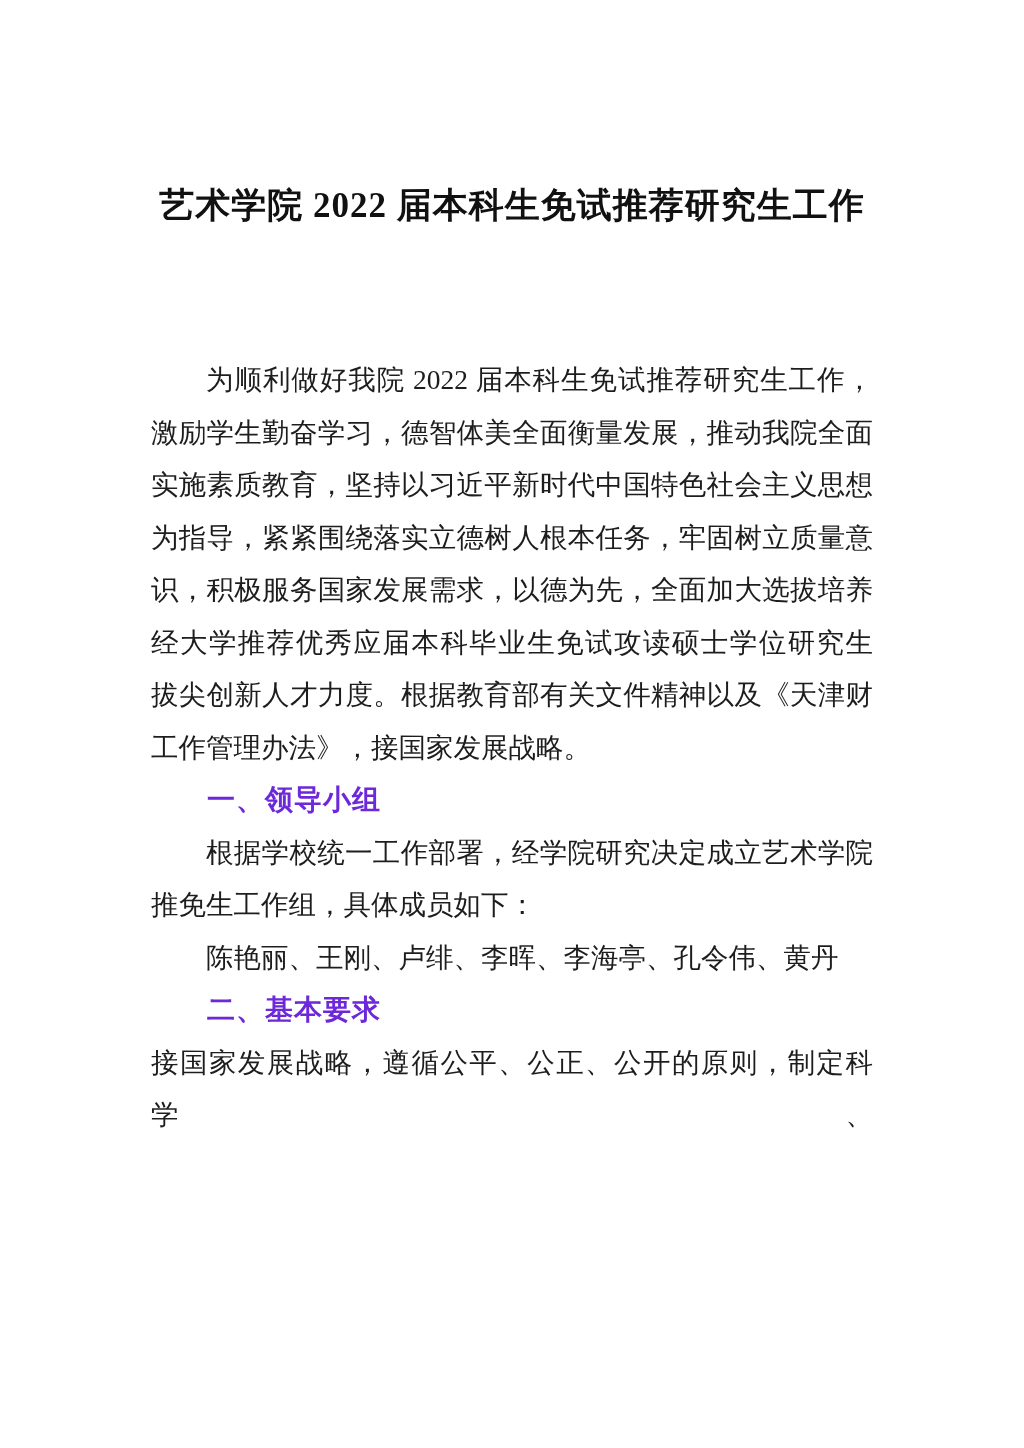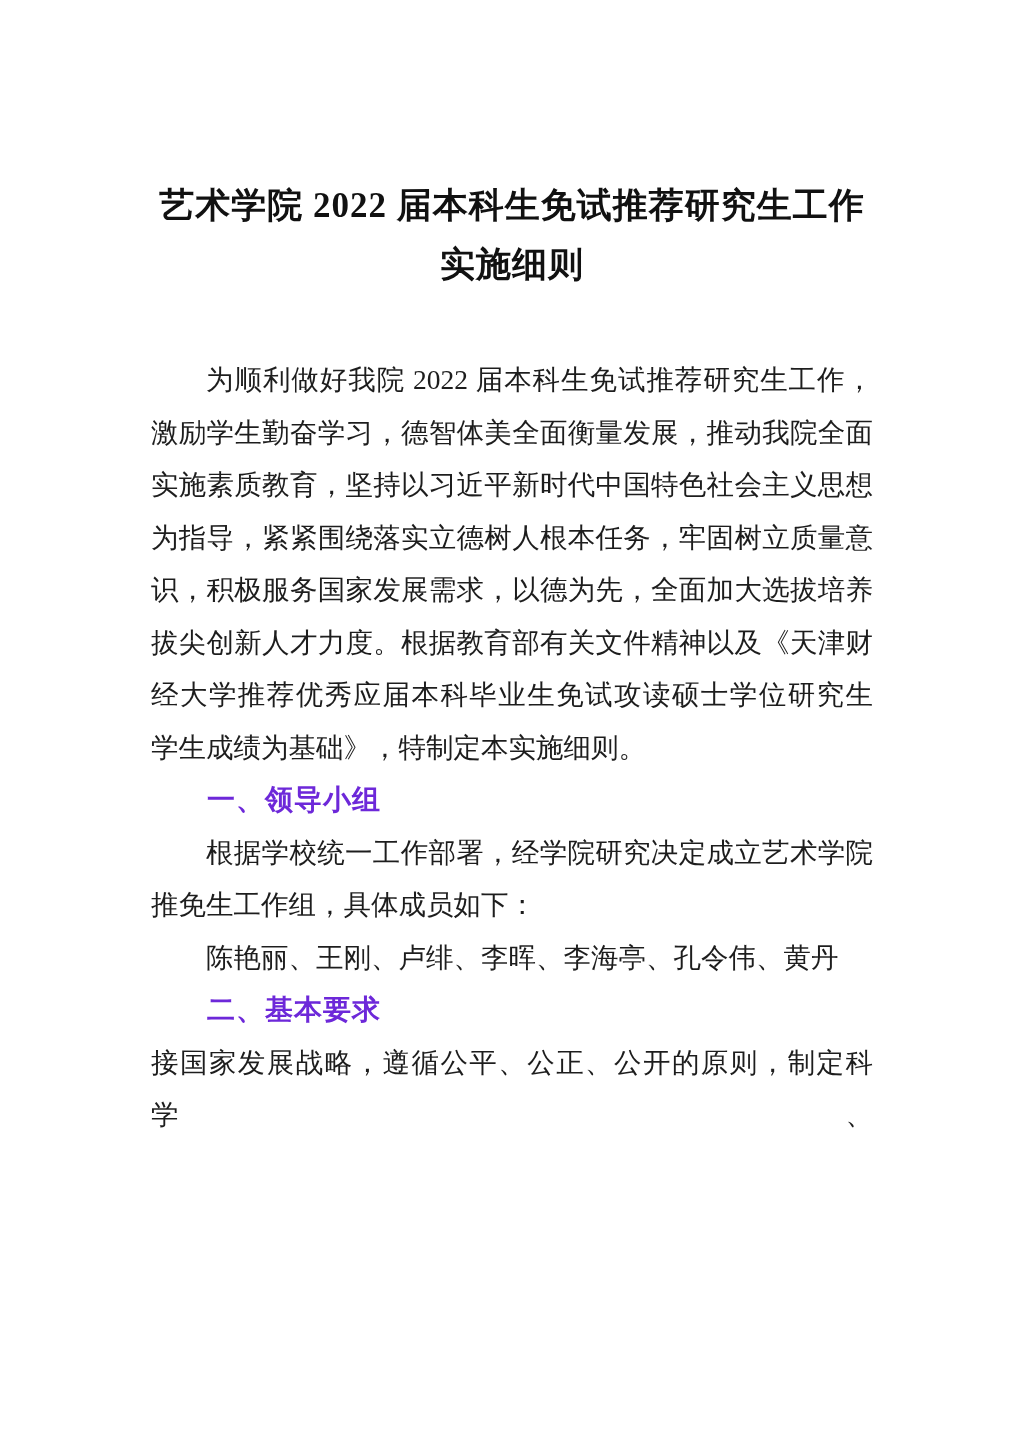--- a/index.html
+++ b/index.html
@@ -69,32 +69,31 @@
     font-family: "Liberation Serif", "DejaVu Serif", serif;
   }
 </style>
 </head>
 <body>
 
 <div class="page">
 
   <h1 class="doc-title">
     <div>艺术学院 2022 届本科生免试推荐研究生工作</div>
-    <div>实施细则</div>
   </h1>
 
   <div class="doc-body">
     <div class="ln indent jst">为顺利做好我院 2022 届本科生免试推荐研究生工作，</div>
     <div class="ln jst">激励学生勤奋学习，德智体美全面衡量发展，推动我院全面</div>
     <div class="ln jst">实施素质教育，坚持以习近平新时代中国特色社会主义思想</div>
     <div class="ln jst">为指导，紧紧围绕落实立德树人根本任务，牢固树立质量意</div>
     <div class="ln jst">识，积极服务国家发展需求，以德为先，全面加大选拔培养</div>
+    <div class="ln jst">经大学推荐优秀应届本科毕业生免试攻读硕士学位研究生</div>
     <div class="ln jst">拔尖创新人才力度。根据教育部有关文件精神以及《天津财</div>
-    <div class="ln jst">经大学推荐优秀应届本科毕业生免试攻读硕士学位研究生</div>
-    <div class="ln">学生成绩为基础》，特制定本实施细则。</div>
+    <div class="ln">工作管理办法》，接国家发展战略。</div>
     <div class="ln hd">一、领导小组</div>
     <div class="ln indent jst">根据学校统一工作部署，经学院研究决定成立艺术学院</div>
     <div class="ln">推免生工作组，具体成员如下：</div>
     <div class="ln indent">陈艳丽、王刚、卢绯、李晖、李海亭、孔令伟、黄丹</div>
     <div class="ln hd">二、基本要求</div>
     <div class="ln jst">接国家发展战略，遵循公平、公正、公开的原则，制定科学、</div>
   </div>
 
   <div class="page-footer">
     <span class="pagenum">1</span>

